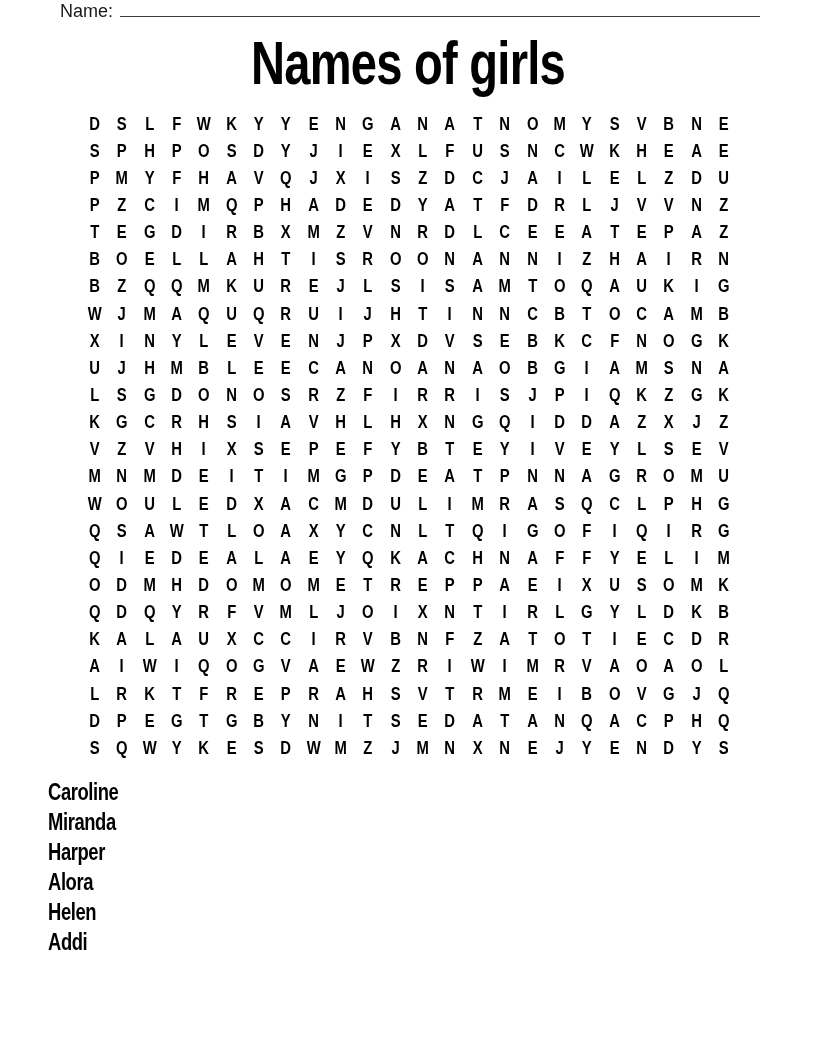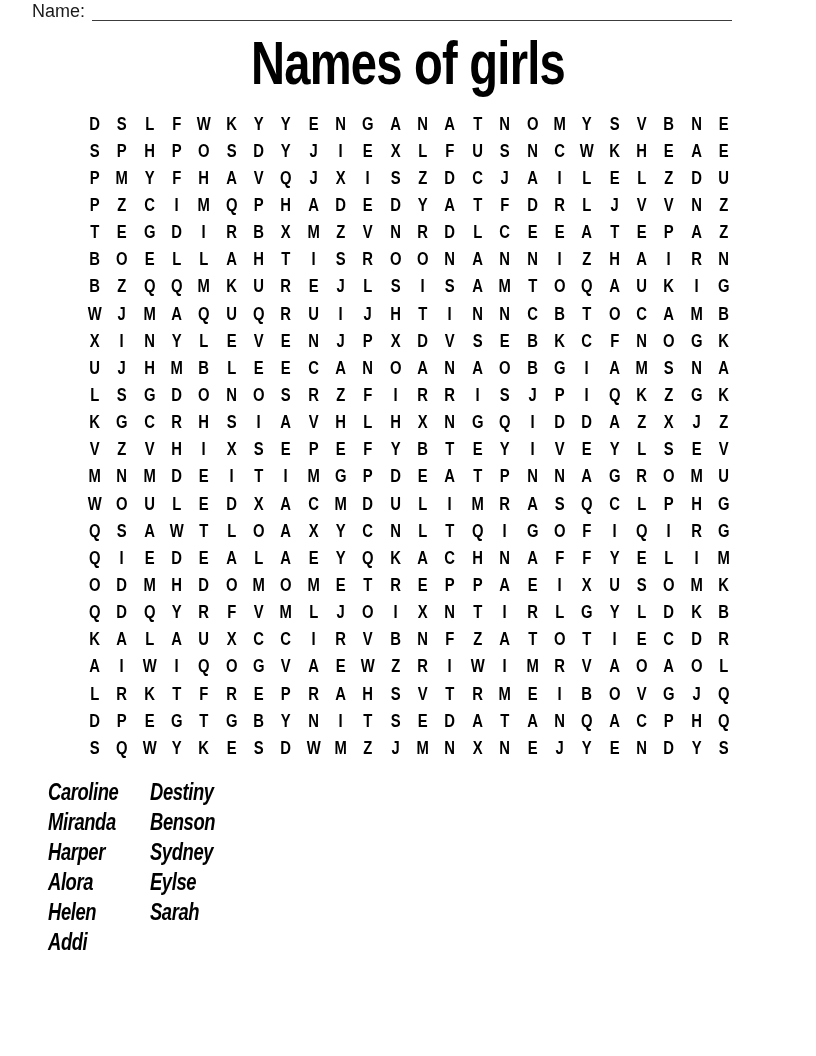--- a/index.html
+++ b/index.html
@@ -9,24 +9,24 @@
     position: relative;
     font-family: "Liberation Sans", sans-serif;
     color: #000000;
     overflow: hidden;
   }
   .page { position: absolute; inset: 0; background: #ffffff; }
 
   
   .name-row {
     position: absolute;
-    left: 32px; top: 2px;
+    left: 60px; top: 2px;
     width: 700px;
     display: flex;
-    align-items: flex-end;
+    align-items: flex-start;
   }
   .name-label {
     font-size: 18px;
     color: #1a1a1a;
     white-space: nowrap;
     line-height: 1;
     padding-bottom: 1px;
   }
   .name-line {
     flex: 1;
@@ -69,21 +69,21 @@
     user-select: none;
   }
 
   
   .words {
     position: absolute;
     left: 48px; top: 778px;
     display: grid;
     grid-template-columns: 102px 103px 104px 102px 102px 104px auto;
   }
-  .word-col { display: block; font-style: italic; }
+  .word-col { display: block; }
   .word {
     font-weight: bold;
     font-size: 23px;
     line-height: 29.9px;
     transform: scaleX(0.80);
     transform-origin: 0 50%;
     letter-spacing: -0.5px;
     white-space: nowrap;
     color: #000000;
   }
@@ -681,22 +681,15 @@
 
   <div class="words" id="word-list">
       <div class="word-col">
         <div class="word">Caroline</div>
         <div class="word">Miranda</div>
         <div class="word">Harper</div>
         <div class="word">Alora</div>
         <div class="word">Helen</div>
         <div class="word">Addi</div>
       </div>
-      <div class="word-col">
-        <div class="word">Destiny</div>
-        <div class="word">Benson</div>
-        <div class="word">Sydney</div>
-        <div class="word">Eylse</div>
-        <div class="word">Sarah</div>
-      </div>
     </div>
 
 </div>
 
 </body></html>

